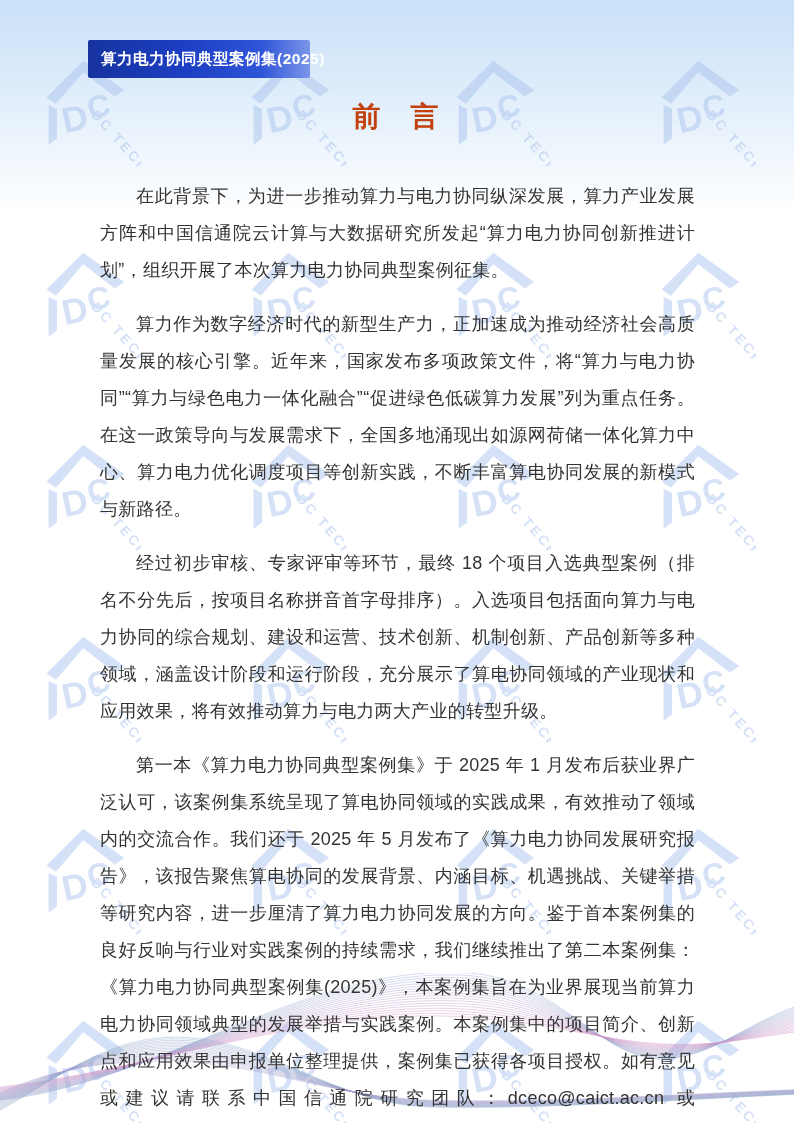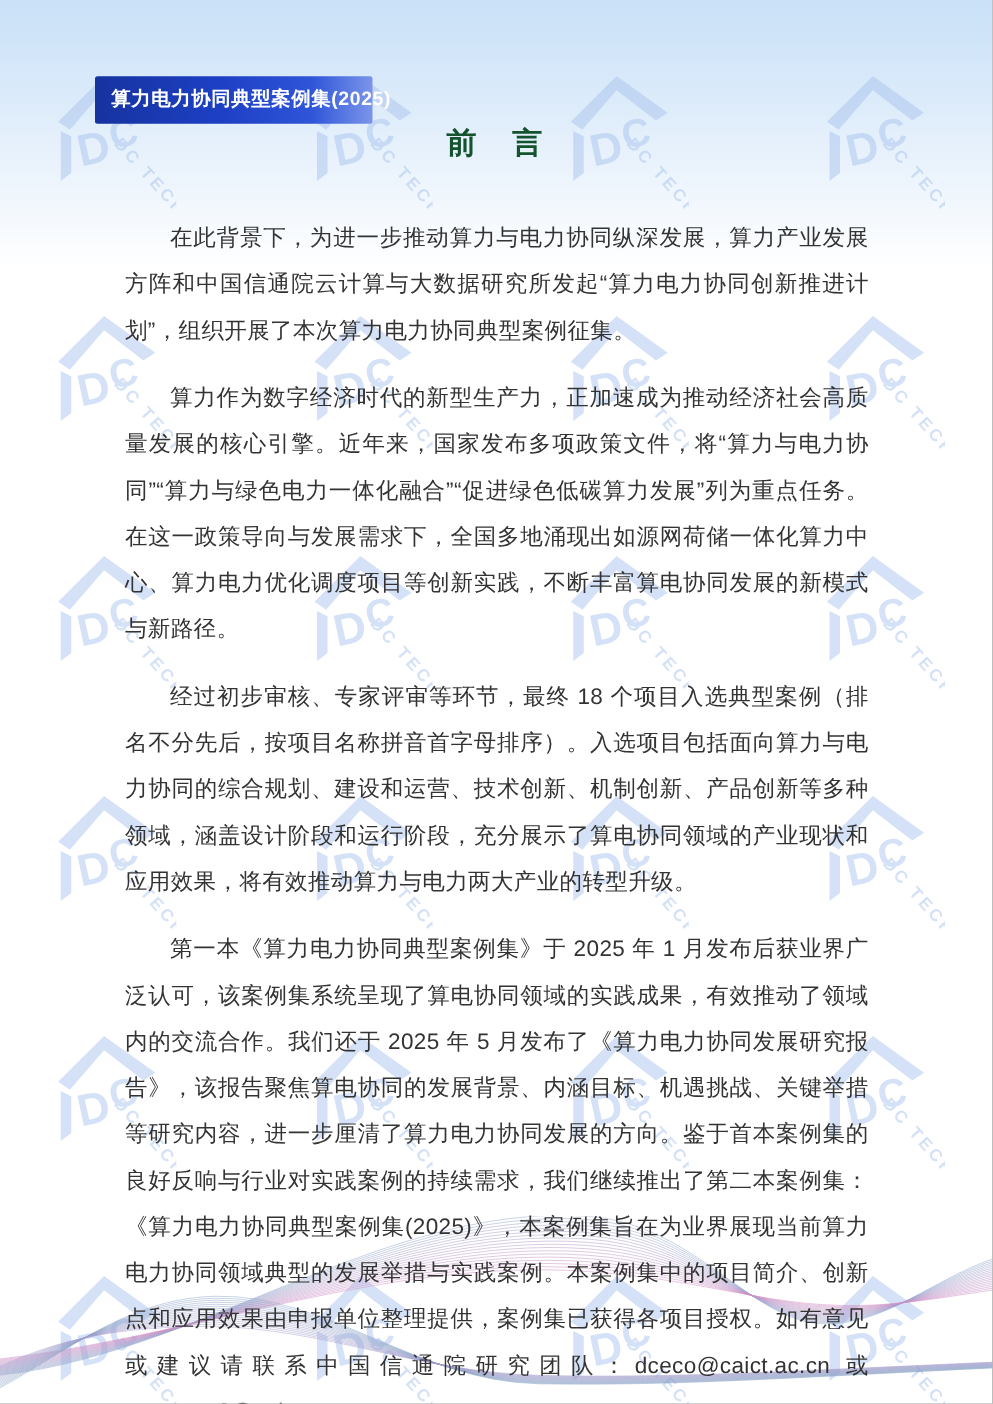--- a/index.html
+++ b/index.html
@@ -16,42 +16,41 @@
     position:absolute;top:0;left:0;width:100%;height:215px;
     background:linear-gradient(180deg,#c9e0f7 0%,#d8e9fa 30%,#eaf3fc 62%,rgba(255,255,255,0) 100%);
     pointer-events:none;
   }
   .watermark-layer{
     position:absolute;inset:0;
     pointer-events:none;
   }
   .watermark-layer svg{position:absolute;opacity:.5;}
   .header-bar{
-    position:absolute;left:76px;top:40px;
+    position:absolute;left:88px;top:40px;
     width:222px;height:38px;
     background:linear-gradient(90deg,#16339f 0%,#1d3fc4 45%,#2f55d8 78%,#7b95ea 100%);
     border-radius:2px;
     color:#ffffff;
     font-size:15.5px;font-weight:bold;
     line-height:38px;
     padding:0 0 0 13px;
     box-sizing:border-box;
     letter-spacing:.5px;
     white-space:nowrap;
-    margin-top:21px;
   }
   .content{
     position:absolute;top:98px;left:100px;width:595px;
   }
   .doc-title{
     margin:0 0 42px 0;
     text-align:center;
-    font-size:24px;
+    font-size:28px;
     font-weight:bold;
-    color:#14532d;
+    color:#c2410c;
     letter-spacing:4px;
     word-spacing:14px;
   }
   .para{
     margin:0 0 17px 0;
     font-size:18px;
     line-height:37px;
     color:#333333;
     text-align:justify;
     text-indent:2em;

